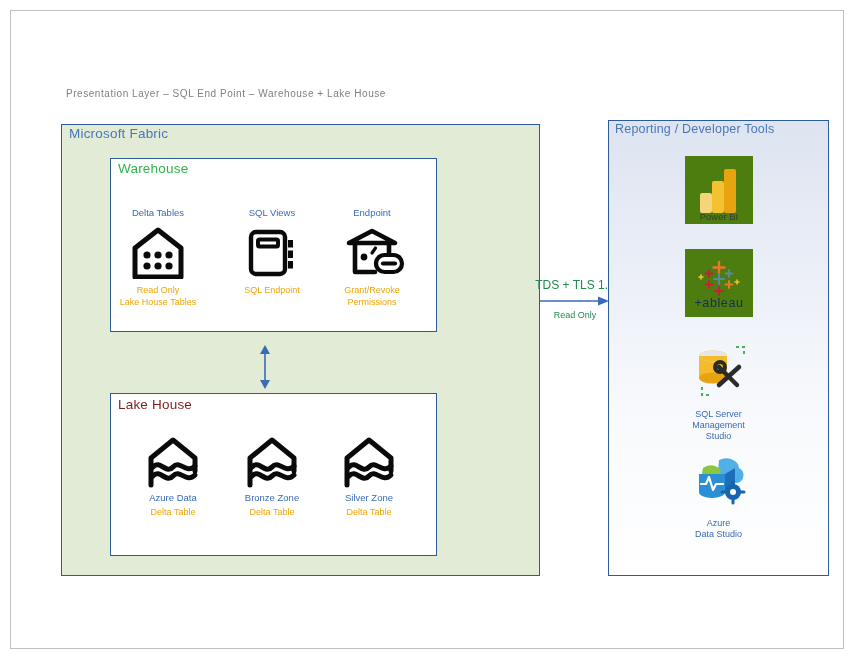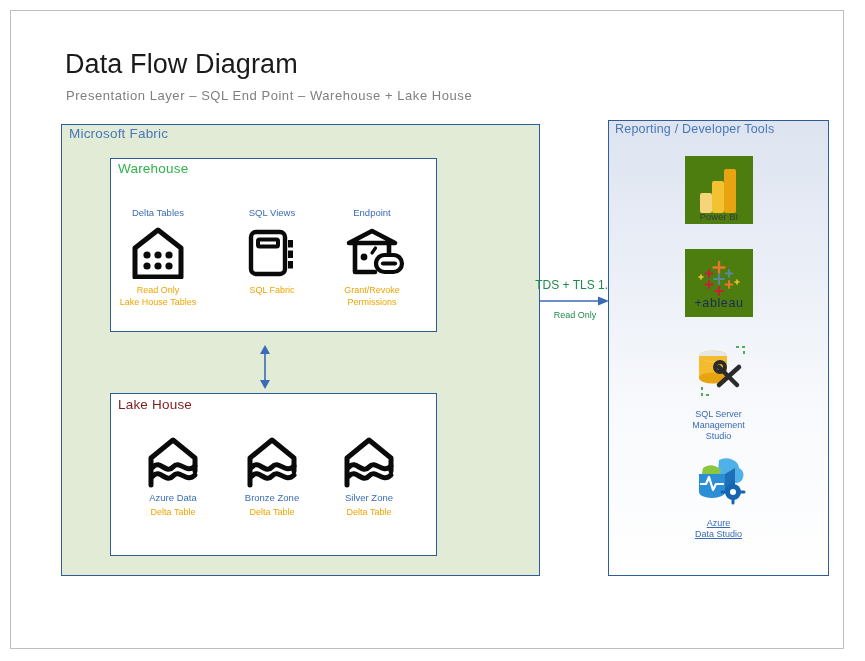--- a/index.html
+++ b/index.html
@@ -31,21 +31,21 @@
     font-size: 27px;
     color: #1a1a1a;
     font-weight: 400;
     letter-spacing: 0.1px;
     white-space: nowrap;
   }
   .subtitle {
     position: absolute;
     left: 55px;
     top: 77px;
-    font-size: 13px;
+    font-size: 10px;
     color: #7f7f7f;
     letter-spacing: 0.55px;
     white-space: nowrap;
   }
 
   
   .fabric-panel {
     position: absolute;
     left: 50px;
     top: 113px;
@@ -211,21 +211,20 @@
     color: #3a6bb5;
     line-height: 11px;
     margin-top: 4px;
   }
 </style>
 </head>
 <body>
 
 <div class="page-frame">
 
-  <div class="title">Data Flow Diagram</div>
   <div class="subtitle">Presentation Layer – SQL End Point – Warehouse + Lake House</div>
 
   <div class="fabric-panel"></div>
   <div class="fabric-label">Microsoft Fabric</div>
 
   <div class="warehouse-box"></div>
   <div class="warehouse-label">Warehouse</div>
 
   <div class="cell" style="left:92px; top:196px;">
     <div class="cell-title">Delta Tables</div>
@@ -248,21 +247,21 @@
     <div class="cell-title">SQL Views</div>
     <div class="cell-icon">
       <svg width="52" height="52" viewBox="0 0 52 52">
         <rect x="5" y="5" width="34" height="42" rx="5" ry="5" fill="none" stroke="#0a0a0a" stroke-width="4.4"></rect>
         <rect x="12" y="12.5" width="20" height="7" rx="1.5" ry="1.5" fill="none" stroke="#0a0a0a" stroke-width="4"></rect>
         <rect x="42" y="13" width="5" height="7.5" fill="#0a0a0a"></rect>
         <rect x="42" y="23.5" width="5" height="7.5" fill="#0a0a0a"></rect>
         <rect x="42" y="34" width="5" height="7.5" fill="#0a0a0a"></rect>
       </svg>
     </div>
-    <div class="cell-sub" style="white-space:pre-line;">SQL Fabric</div>
+    <div class="cell-sub" style="white-space:pre-line;">SQL Endpoint</div>
   </div>
 
   <div class="cell" style="left:306px; top:196px;">
     <div class="cell-title">Endpoint</div>
     <div class="cell-icon">
       <svg width="66" height="50" viewBox="0 0 66 50">
         <path d="M10 15 L33 3 L56 15 Z" fill="none" stroke="#0a0a0a" stroke-width="4.6" stroke-linejoin="round"></path>
         <path d="M16 15 L16 44 L36 44" fill="none" stroke="#0a0a0a" stroke-width="4.6" stroke-linejoin="round" stroke-linecap="round"></path>
         <path d="M50 15 L50 26" fill="none" stroke="#0a0a0a" stroke-width="4.6" stroke-linecap="round"></path>
         <circle cx="25" cy="29" r="3.4" fill="#0a0a0a"></circle>
@@ -399,17 +398,17 @@
         <circle cx="44" cy="38" r="8" fill="#1565b0"></circle>
         <circle cx="44" cy="38" r="3" fill="#ffffff"></circle>
         <g stroke="#1565b0" stroke-width="3" stroke-linecap="round">
           <line x1="44" y1="27" x2="44" y2="31"></line>
           <line x1="44" y1="45" x2="44" y2="49"></line>
           <line x1="33" y1="38" x2="37" y2="38"></line>
           <line x1="51" y1="38" x2="55" y2="38"></line>
         </g>
       </svg>
     </div>
-    <div class="tool-caption" style="white-space:pre-line;text-decoration:underline;">Azure
+    <div class="tool-caption" style="white-space:pre-line;">Azure
 Data Studio</div>
   </div>
 
 </div>
 
 </body></html>

